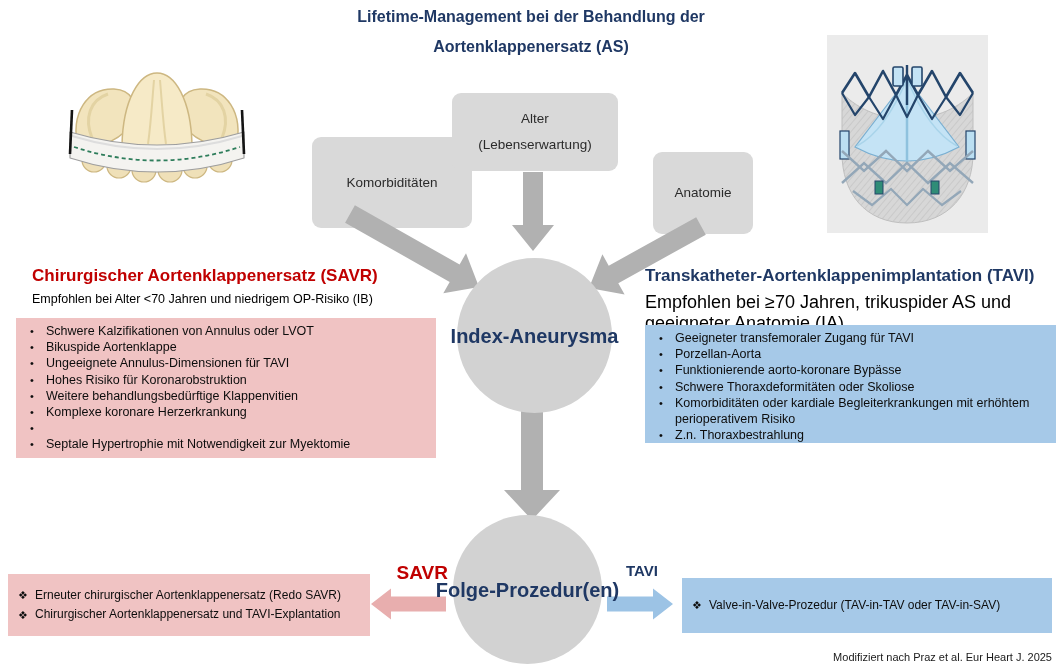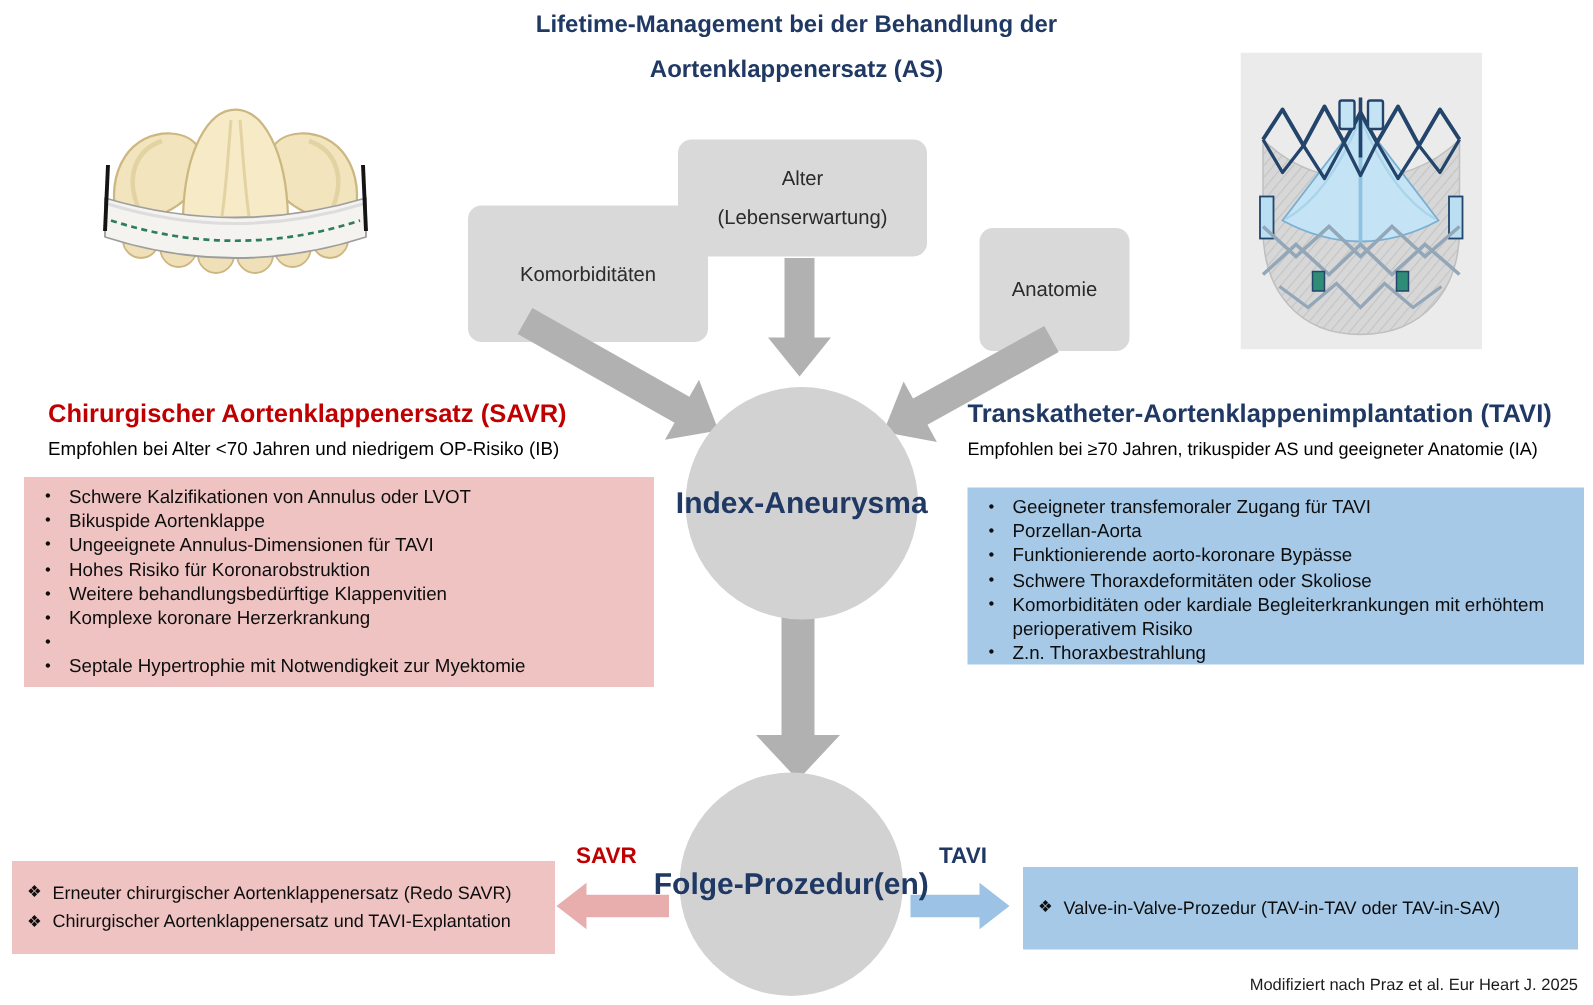--- a/index.html
+++ b/index.html
@@ -29,23 +29,23 @@
   #savr-heading{left:32px;top:266px;width:420px;font-size:17px;font-weight:bold;color:var(--red,#C00000);}
   #savr-subtitle{left:32px;top:292px;width:420px;font-size:12.5px;color:#000;}
   .crit-box{padding:5px 8px 5px 10px;box-sizing:border-box;}
   #savr-box{left:16px;top:318px;width:420px;height:140px;background:var(--pink-box,#F0C3C3);}
   #tavi-box{left:645px;top:325px;width:411px;height:118px;background:var(--blue-box,#A6C9E8);}
   .crit-box ul{margin:0;padding:0;list-style:none;}
   .crit{display:flex;align-items:flex-start;font-size:12.5px;line-height:16.2px;color:#0d0d0d;}
   .crit .mk{width:16px;flex:0 0 16px;text-align:left;padding-left:4px;font-size:11px;}
   
   #tavi-heading{left:645px;top:266px;width:415px;font-size:17px;font-weight:bold;color:var(--navy,#1F3864);}
-  #tavi-subtitle{left:645px;top:292px;width:415px;font-size:12px;color:#000;}
-  
-  #savr-followup-label{left:384px;top:562px;width:64px;text-align:left;font-size:15px;font-weight:bold;color:var(--red,#C00000);}
+  #tavi-subtitle{left:645px;top:292px;width:415px;font-size:18px;color:#000;}
+  
+  #savr-followup-label{left:384px;top:562px;width:64px;text-align:right;font-size:19px;font-weight:bold;color:var(--red,#C00000);}
   #tavi-followup-label{left:610px;top:562px;width:64px;text-align:center;font-size:15px;font-weight:bold;color:var(--navy,#1F3864);}
   .follow-box{display:flex;flex-direction:column;justify-content:center;box-sizing:border-box;padding:4px 6px 4px 10px;}
   #savr-followup-box{left:8px;top:574px;width:362px;height:62px;background:var(--pink-box,#F0C3C3);}
   #tavi-followup-box{left:682px;top:578px;width:370px;height:55px;background:var(--blue-box,#A6C9E8);}
   .fitem{display:flex;align-items:flex-start;font-size:12px;line-height:19px;color:#0d0d0d;white-space:nowrap;}
   .fitem .mk{width:17px;flex:0 0 17px;font-size:11px;padding-top:0.5px;}
   
   #citation{right:10px;top:651px;font-size:11px;color:#1a1a1a;}
   
   #savr-illustration{left:62px;top:48px;}

